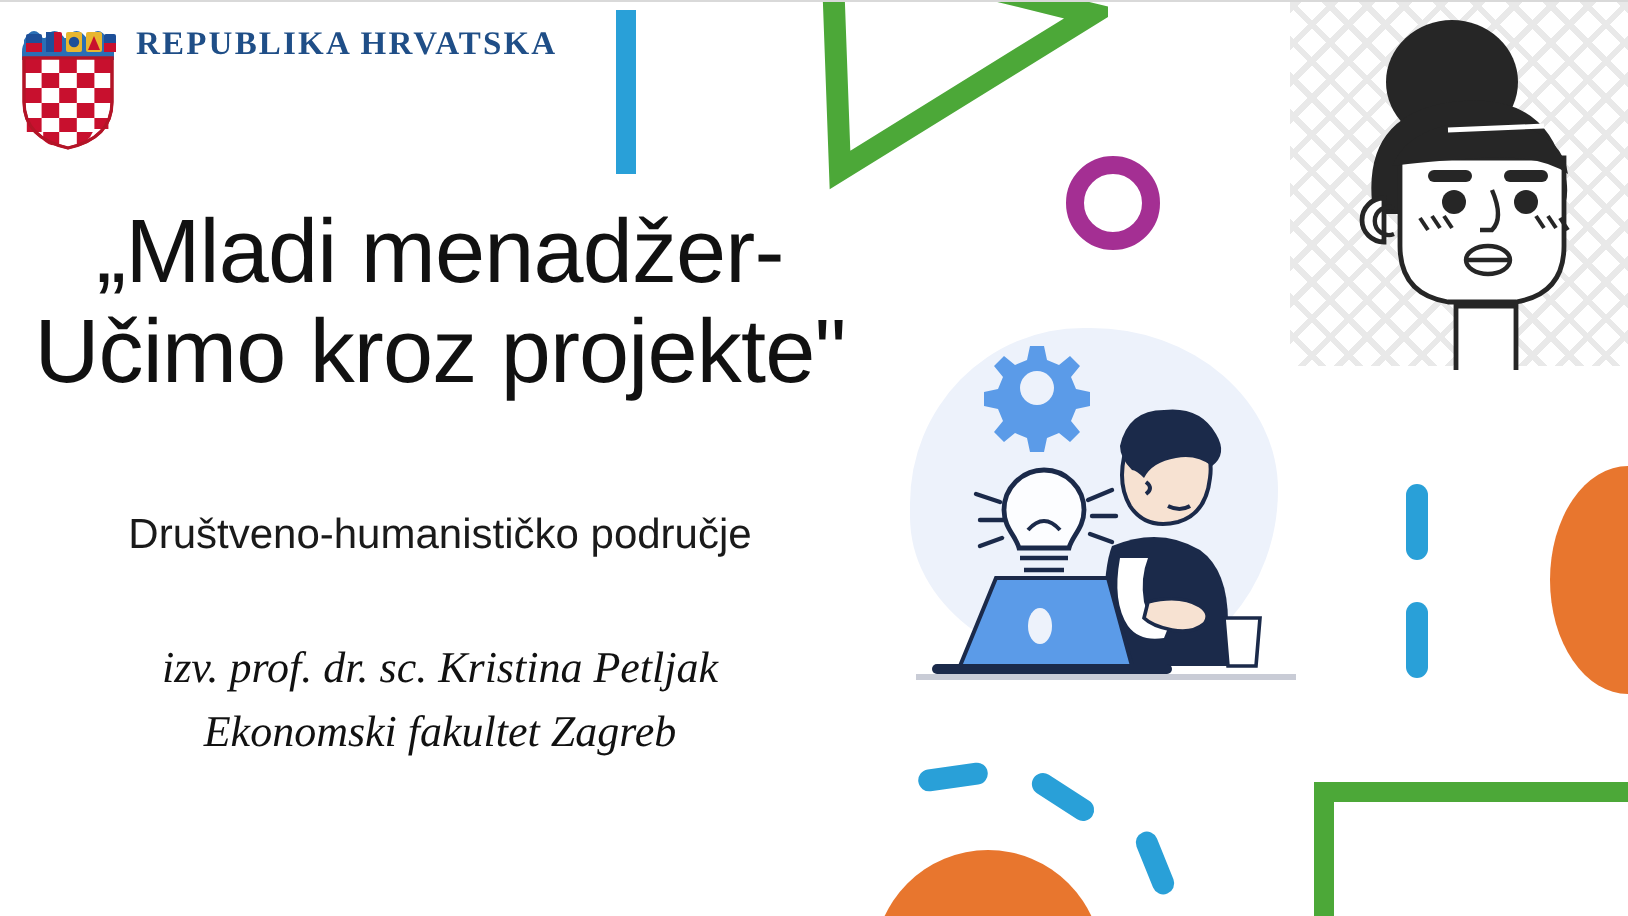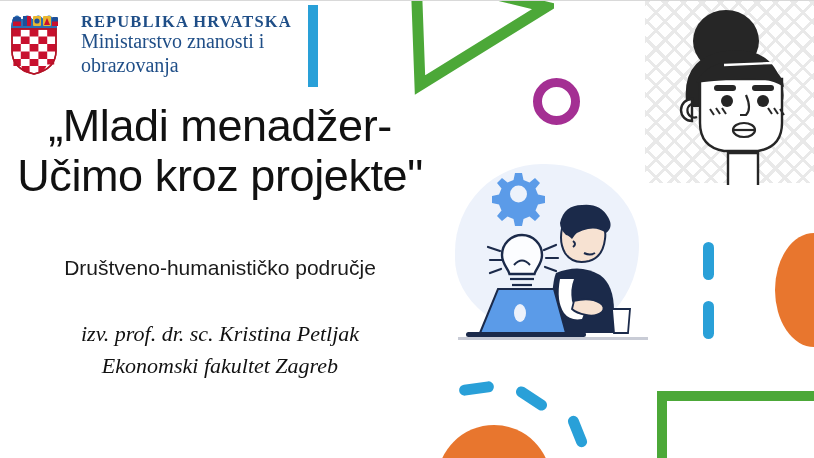--- a/index.html
+++ b/index.html
@@ -75,21 +75,21 @@
 
   
   #logo-bar {
     left: 308px; top: 4px; width: 10px; height: 82px;
     background: #29a0d8;
   }
 
   
   #logo-block {
     position: absolute; left: 8px; top: 6px;
-    display: flex; align-items: flex-start; gap: 21px;
+    display: flex; align-items: flex-start; gap: 8px;
   }
   #coa { width: 52px; height: 68px; display: block; }
   #logo-text { padding-top: 6px; }
   #logo-line1 {
     font-family: "Liberation Serif", serif;
     font-weight: bold; font-size: 16.5px; letter-spacing: 1.1px;
     color: #1f4e87; line-height: 1.05; white-space: nowrap;
   }
   #logo-line2 {
     font-family: "Liberation Serif", serif;
@@ -265,21 +265,20 @@
         <rect x="5.4" y="52" width="7.4" height="7"></rect>
           <rect x="21.6" y="52" width="8.8" height="7"></rect>
           <rect x="39.2" y="52" width="7" height="5.5"></rect>
         <path d="M13.6 59 h8 v6 q-4 2 -8 -2z"></path>
         <path d="M30.4 59 h8 q-2 5 -8 7z"></path>
       </g>
       <path d="M4 22 h44 v22 q0 18 -22 23 q-22 -5 -22 -23z" fill="none" stroke="#b31427" stroke-width="1.6"></path>
     </svg>
     <div id="logo-text">
       <div id="logo-line1">REPUBLIKA HRVATSKA</div>
-      <div id="logo-line2">Ministarstvo znanosti i obrazovanja</div>
     </div>
   </div>
 
   <div id="title">„Mladi menadžer-Učimo kroz projekte"</div>
   <div id="author">
     <div>izv. prof. dr. sc. Kristina Petljak</div>
     <div>Ekonomski fakultet Zagreb</div>
   </div>
   <div id="subtitle">Društveno-humanističko područje</div>
 

